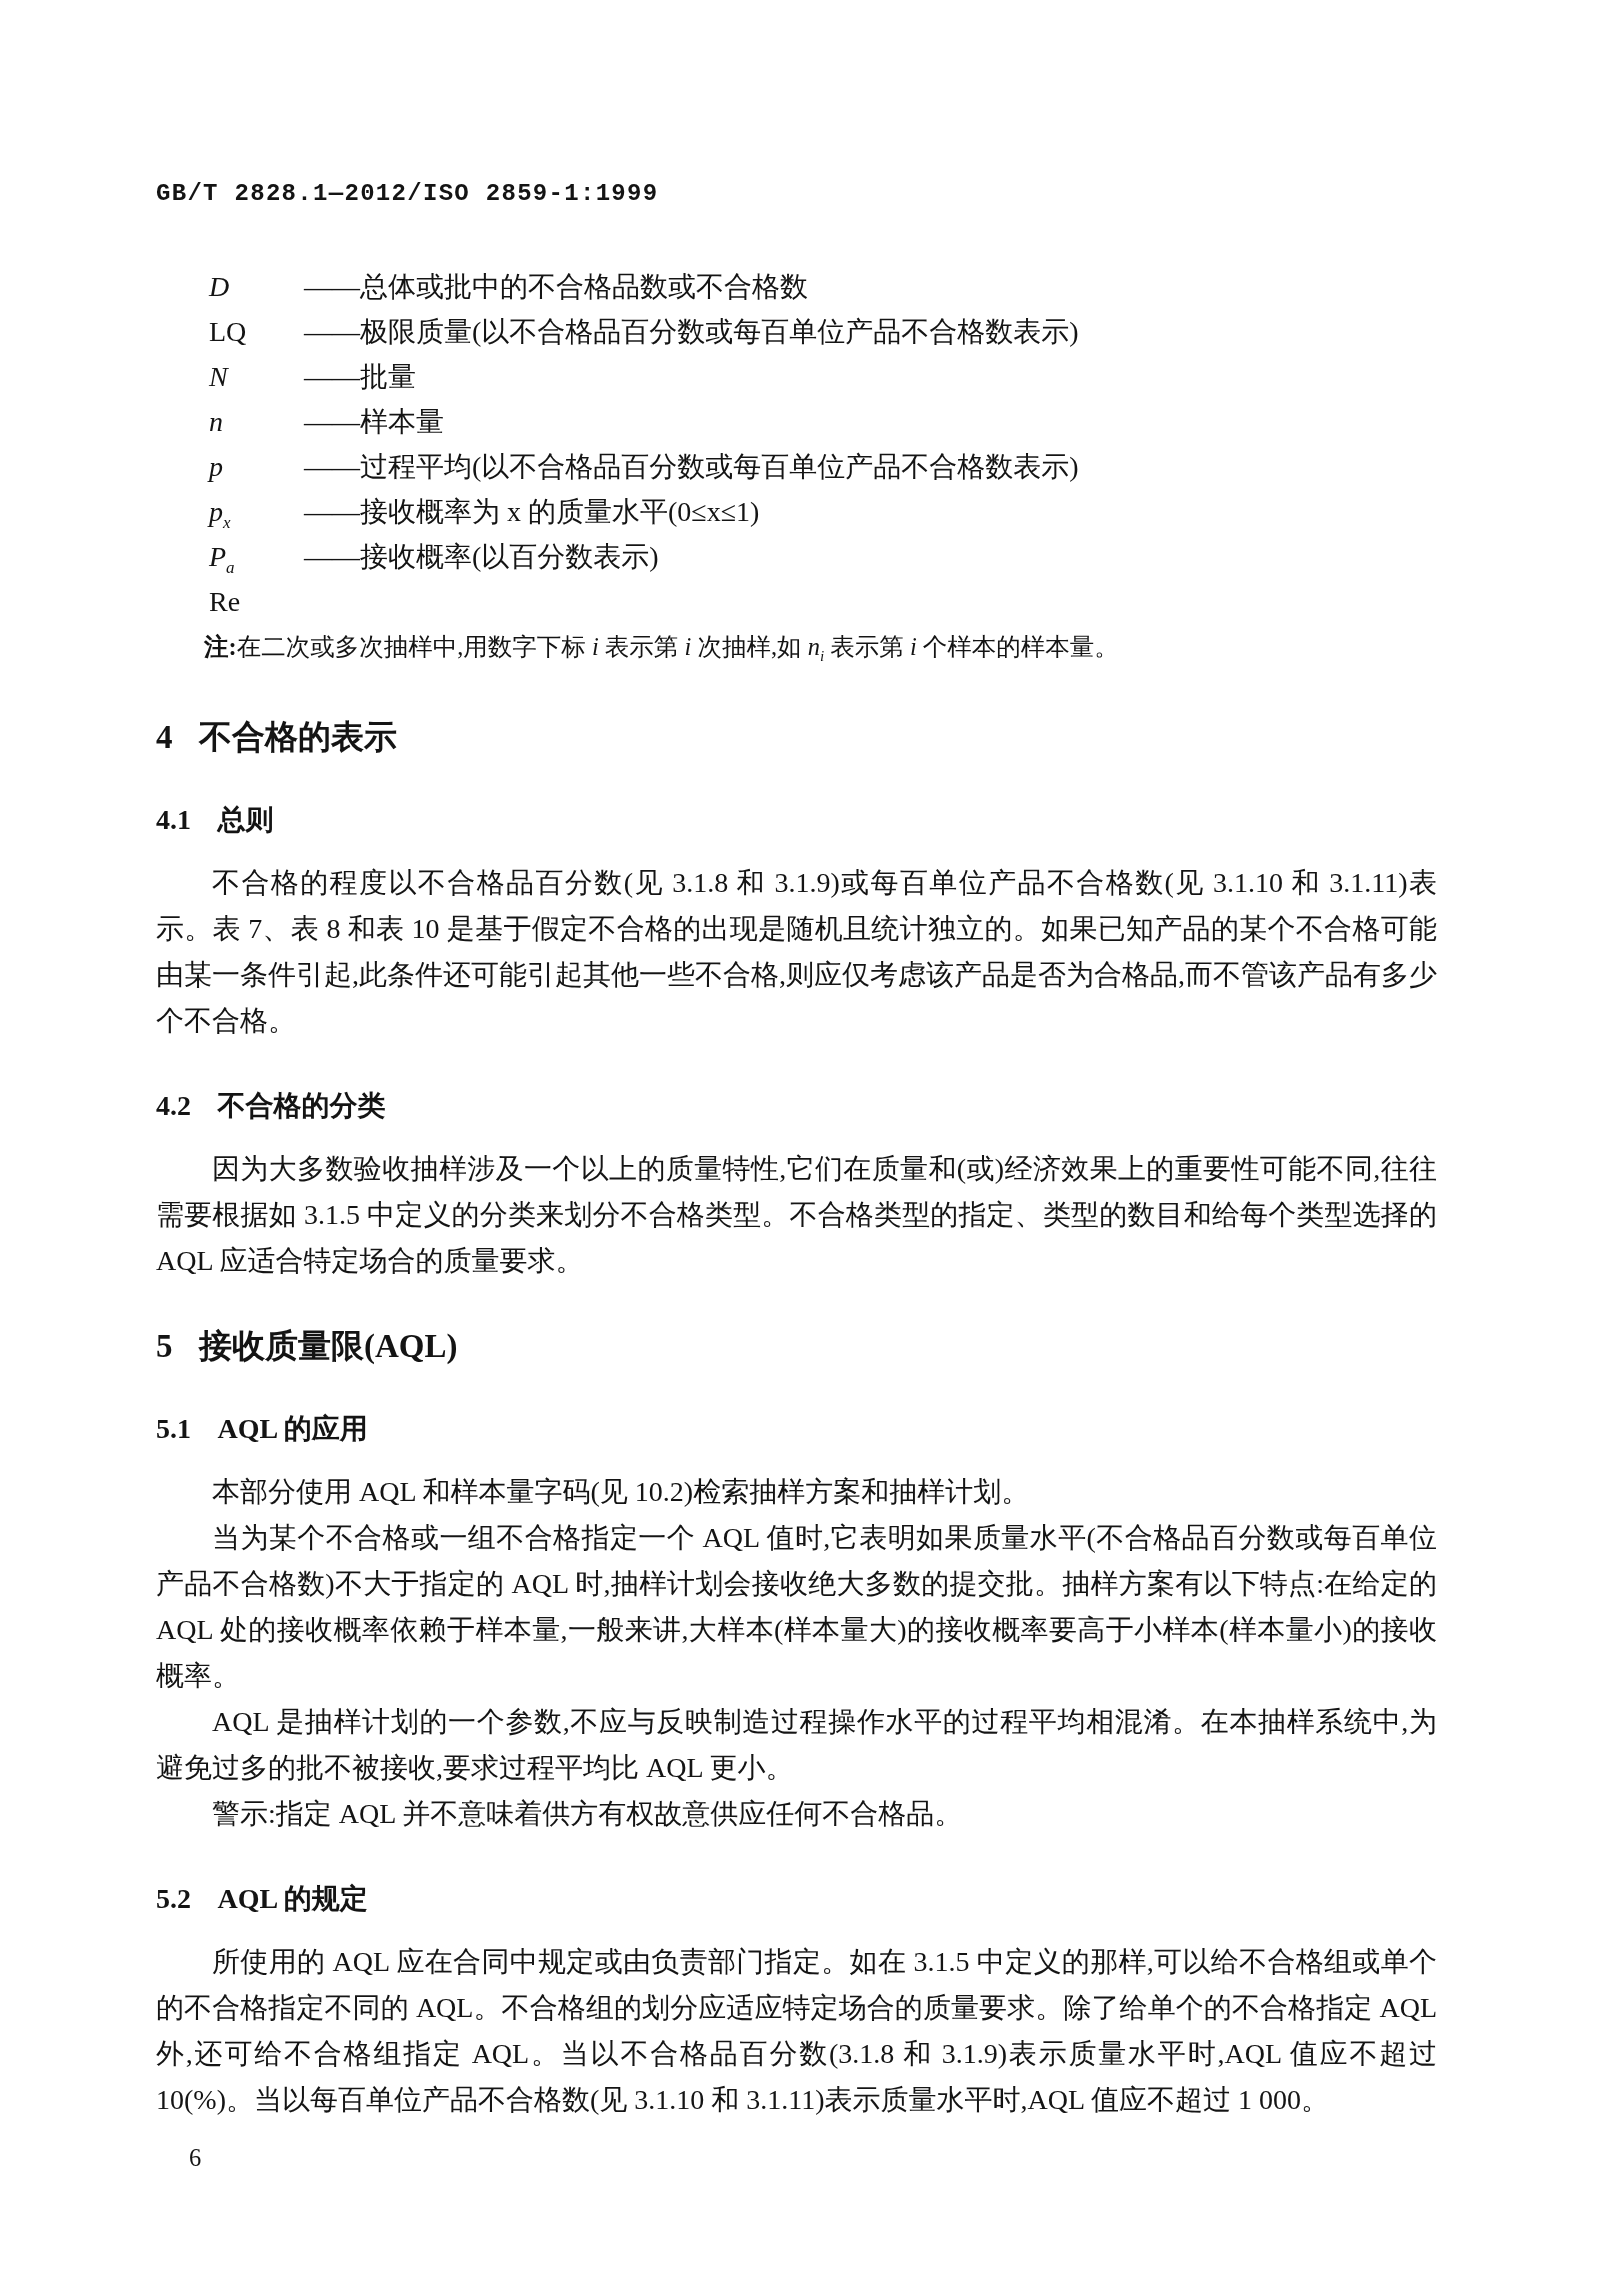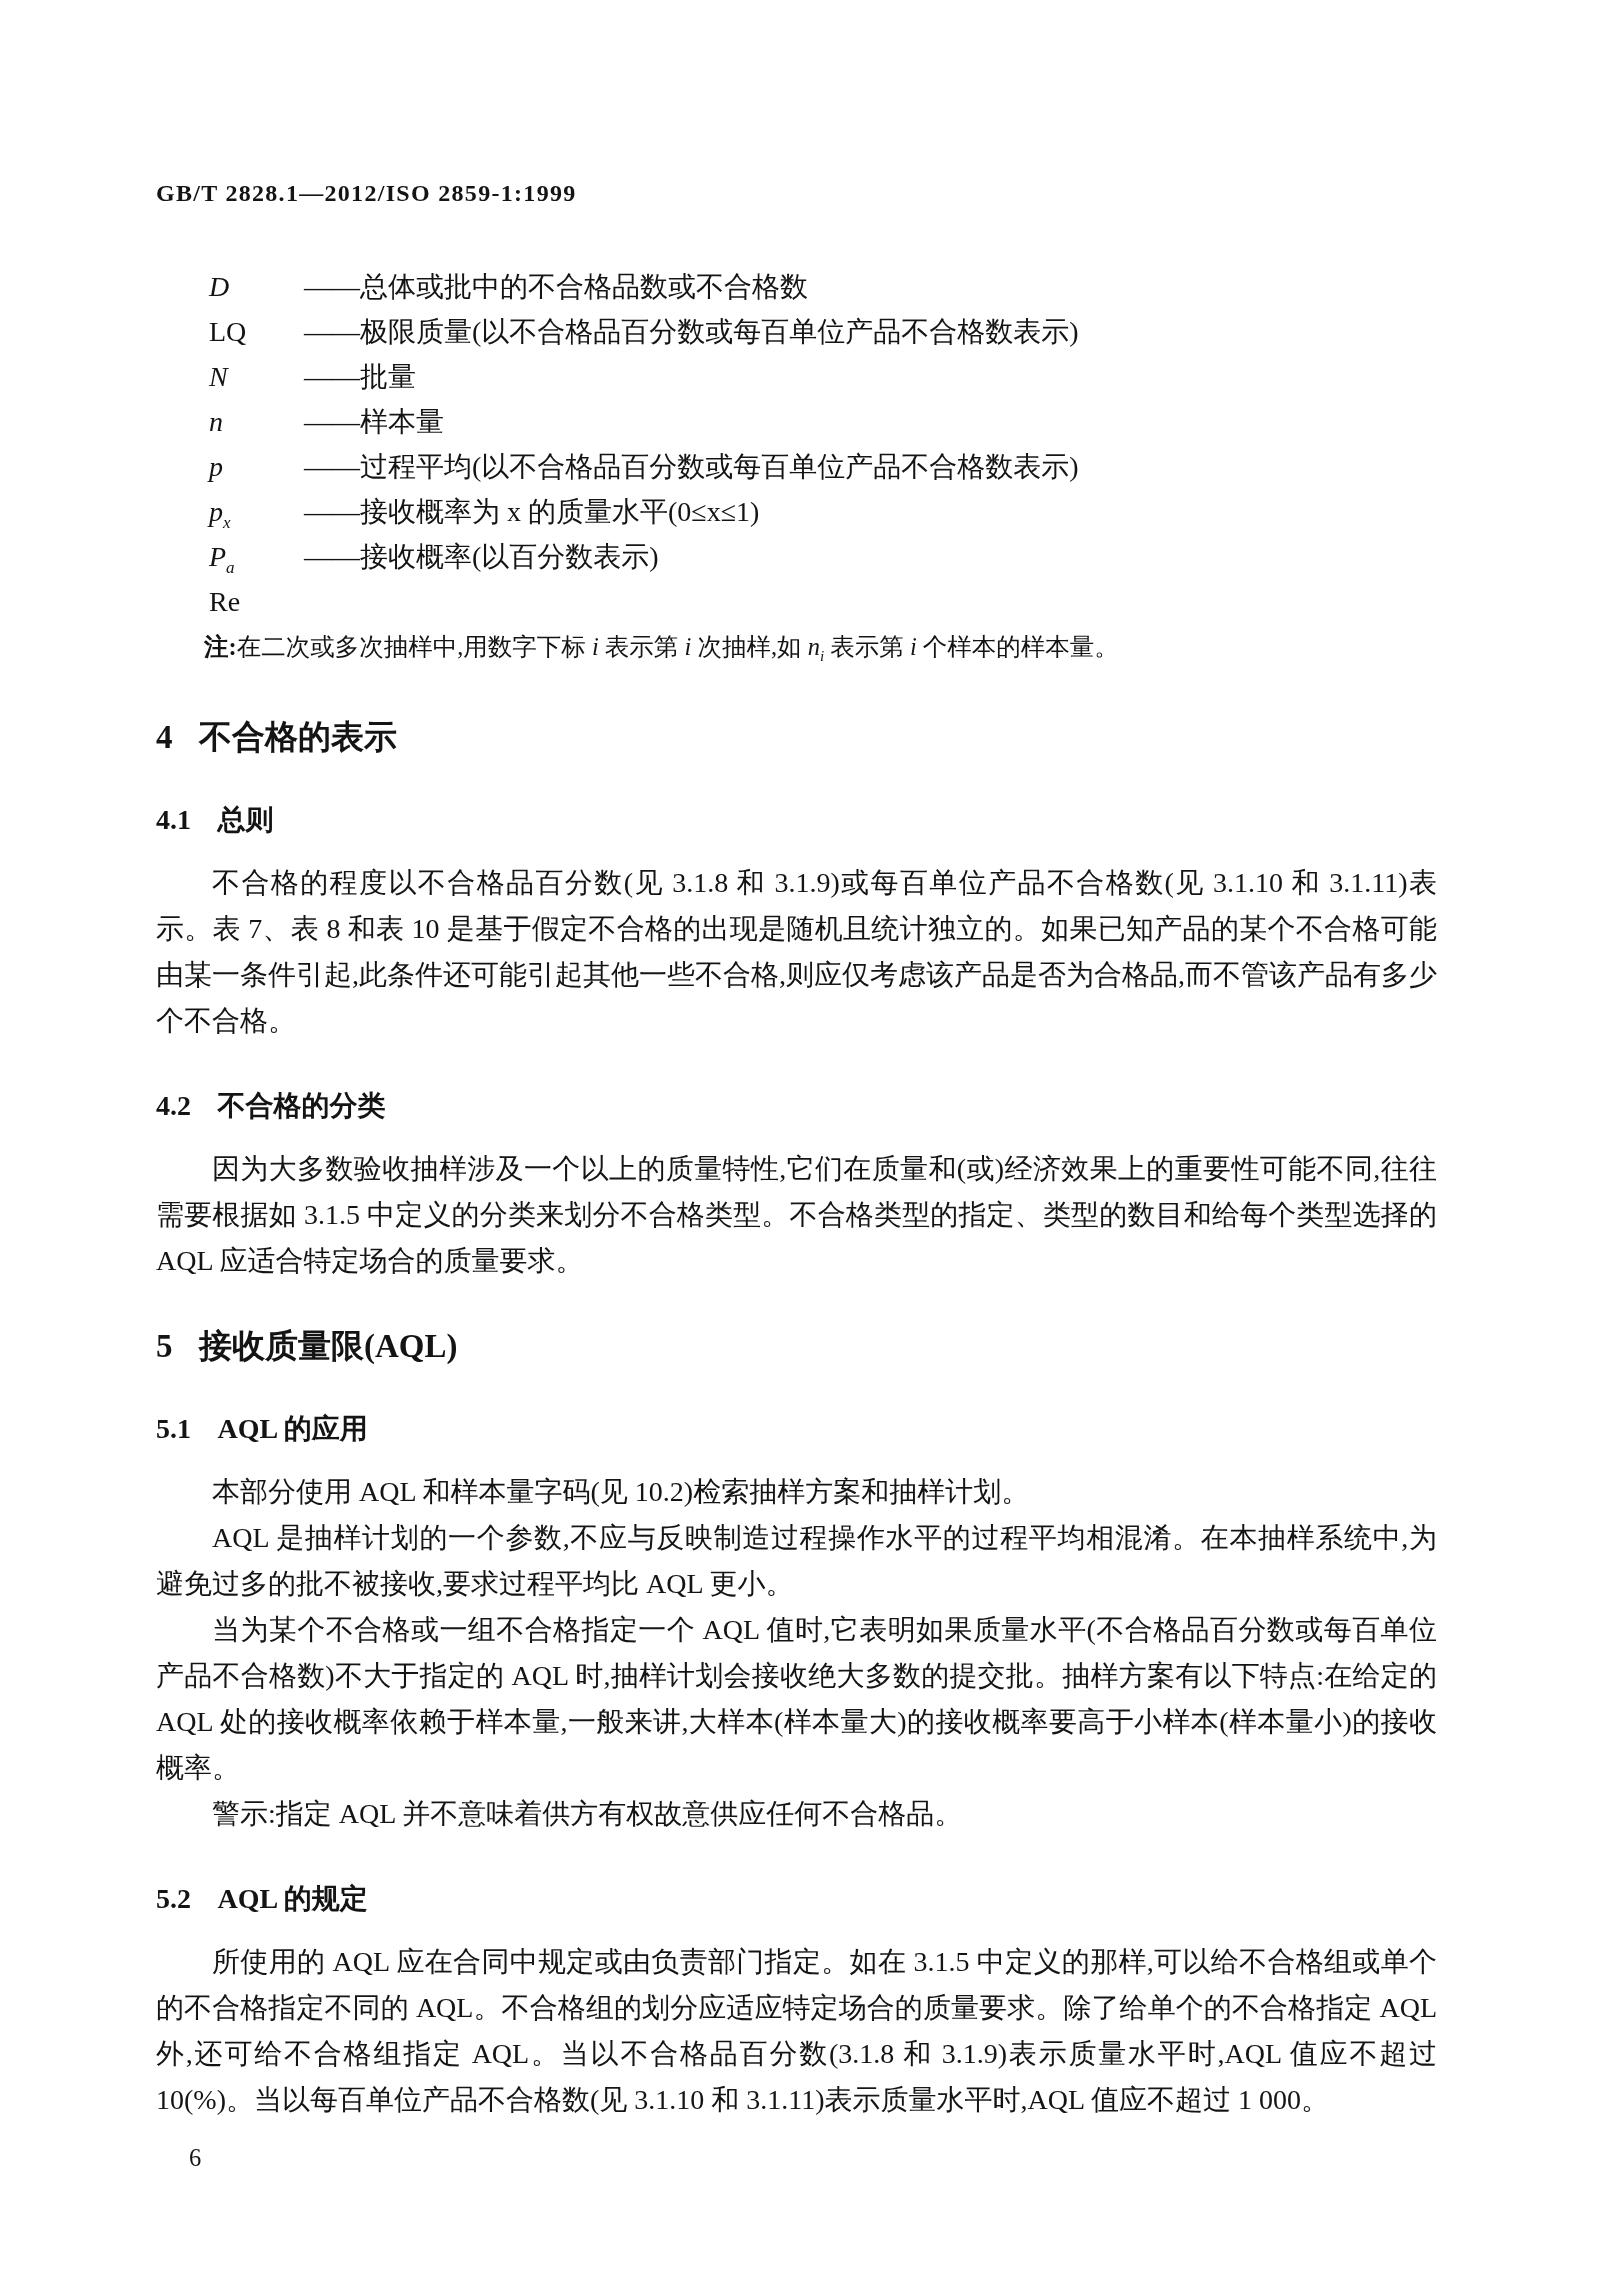--- a/index.html
+++ b/index.html
@@ -16,21 +16,21 @@
     position:absolute;
     left:156px;top:0;
     width:1282px;
   }
   
   .doc-code{
     margin-top:180px;
     font-weight:bold;
     font-size:24px;
     letter-spacing:1.3px;
-    font-family:Liberation Serif, serif;
+    font-family:Liberation Mono, monospace;
   }
   
   .definitions{margin-top:57px;}
   .def-row{
     display:flex;
     align-items:baseline;
     line-height:45px;
     height:45px;
     white-space:nowrap;
   }
@@ -149,22 +149,22 @@
 
     <div class="h1">
       <span class="sec-num">5</span><span>接收质量限(AQL)</span>
     </div>
 
     <div class="h2">
       <span class="sec-num">5.1</span><span>AQL 的应用</span>
     </div>
 
     <p class="para indent">本部分使用 AQL 和样本量字码(见 10.2)检索抽样方案和抽样计划。</p>
+    <p class="para indent tight">当为某个不合格或一组不合格指定一个 AQL 值时,它表明如果质量水平(不合格品百分数或每百单位产品不合格数)不大于指定的 AQL 时,抽样计划会接收绝大多数的提交批。抽样方案有以下特点:在给定的 AQL 处的接收概率依赖于样本量,一般来讲,大样本(样本量大)的接收概率要高于小样本(样本量小)的接收概率。</p>
     <p class="para indent tight">AQL 是抽样计划的一个参数,不应与反映制造过程操作水平的过程平均相混淆。在本抽样系统中,为避免过多的批不被接收,要求过程平均比 AQL 更小。</p>
-    <p class="para indent tight">当为某个不合格或一组不合格指定一个 AQL 值时,它表明如果质量水平(不合格品百分数或每百单位产品不合格数)不大于指定的 AQL 时,抽样计划会接收绝大多数的提交批。抽样方案有以下特点:在给定的 AQL 处的接收概率依赖于样本量,一般来讲,大样本(样本量大)的接收概率要高于小样本(样本量小)的接收概率。</p>
 
     <p class="warning">警示:指定 AQL 并不意味着供方有权故意供应任何不合格品。</p>
 
     <div class="h2">
       <span class="sec-num">5.2</span><span>AQL 的规定</span>
     </div>
 
     <p class="para indent">所使用的 AQL 应在合同中规定或由负责部门指定。如在 3.1.5 中定义的那样,可以给不合格组或单个的不合格指定不同的 AQL。不合格组的划分应适应特定场合的质量要求。除了给单个的不合格指定 AQL 外,还可给不合格组指定 AQL。当以不合格品百分数(3.1.8 和 3.1.9)表示质量水平时,AQL 值应不超过 10(%)。当以每百单位产品不合格数(见 3.1.10 和 3.1.11)表示质量水平时,AQL 值应不超过 1 000。</p>
 
     <div class="page-number">6</div>

